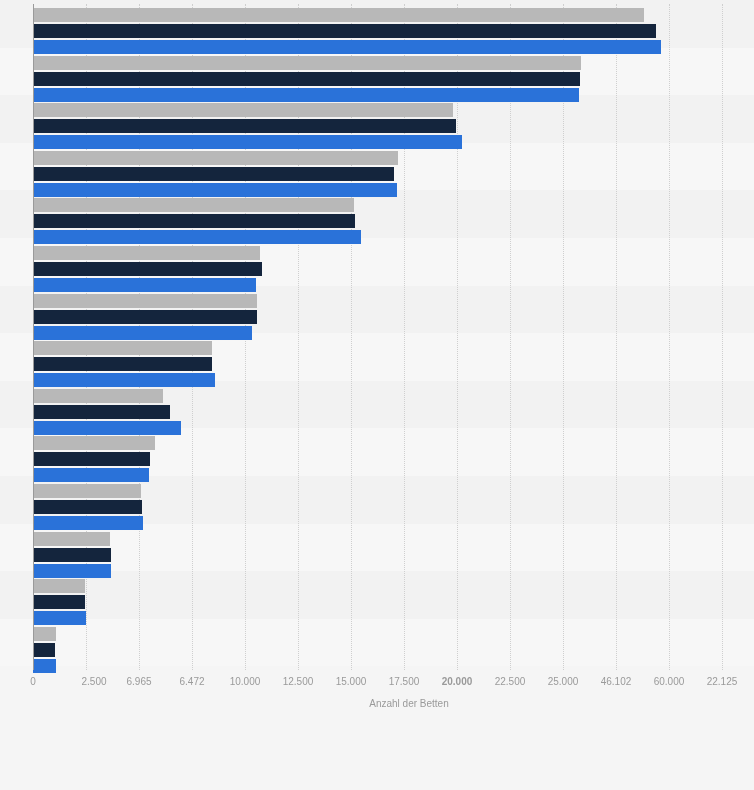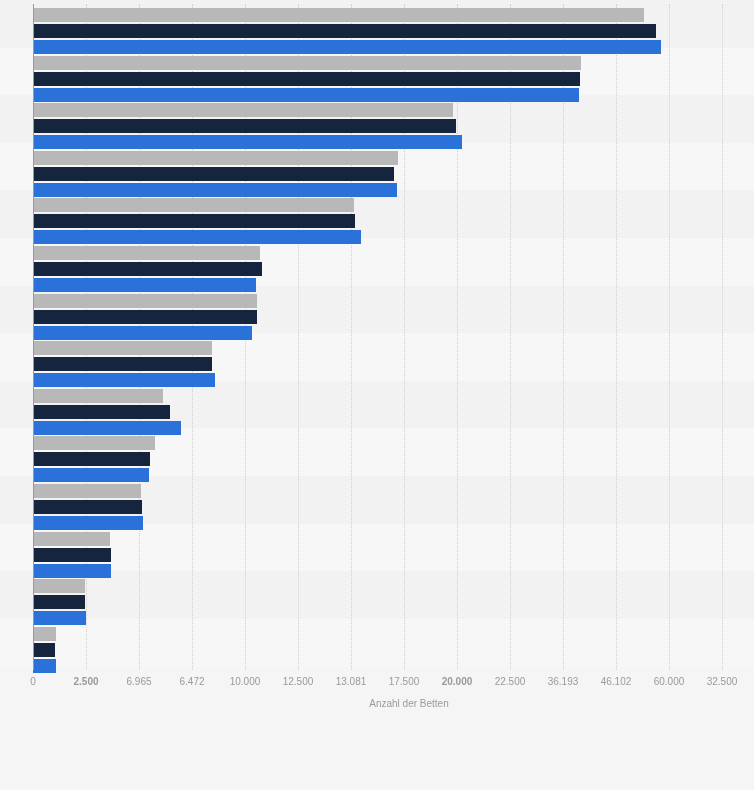--- a/index.html
+++ b/index.html
@@ -217,32 +217,32 @@
           <div class="bar s1" style="width: 22.26px; background: rgb(20, 37, 61);"></div>
           <div class="bar s2" style="width: 23.32px; background: rgb(42, 114, 217);"></div>
         </div>
       </div>
   </div>
 
   <div id="axis-line"></div>
 
   <div id="x-axis">
       <div class="tick-label" style="left: 33px;">0</div>
-      <div class="tick-label" style="left: 86px; font-weight: bold;">2.500</div>
+      <div class="tick-label" style="left: 94px;">2.500</div>
       <div class="tick-label" style="left: 139px;">6.965</div>
       <div class="tick-label" style="left: 192px;">6.472</div>
       <div class="tick-label" style="left: 245px;">10.000</div>
       <div class="tick-label" style="left: 298px;">12.500</div>
-      <div class="tick-label" style="left: 351px;">13.081</div>
+      <div class="tick-label" style="left: 351px;">15.000</div>
       <div class="tick-label" style="left: 404px;">17.500</div>
       <div class="tick-label" style="left: 457px; font-weight: bold;">20.000</div>
       <div class="tick-label" style="left: 510px;">22.500</div>
-      <div class="tick-label" style="left: 563px;">36.193</div>
+      <div class="tick-label" style="left: 563px;">25.000</div>
       <div class="tick-label" style="left: 616px;">46.102</div>
       <div class="tick-label" style="left: 669px;">60.000</div>
-      <div class="tick-label" style="left: 722px;">32.500</div>
+      <div class="tick-label" style="left: 722px;">22.125</div>
     </div>
 
   <div id="x-axis-title">Anzahl der Betten</div>
 
   <div id="footer-area"></div>
 
 </div>
 
 </body></html>

